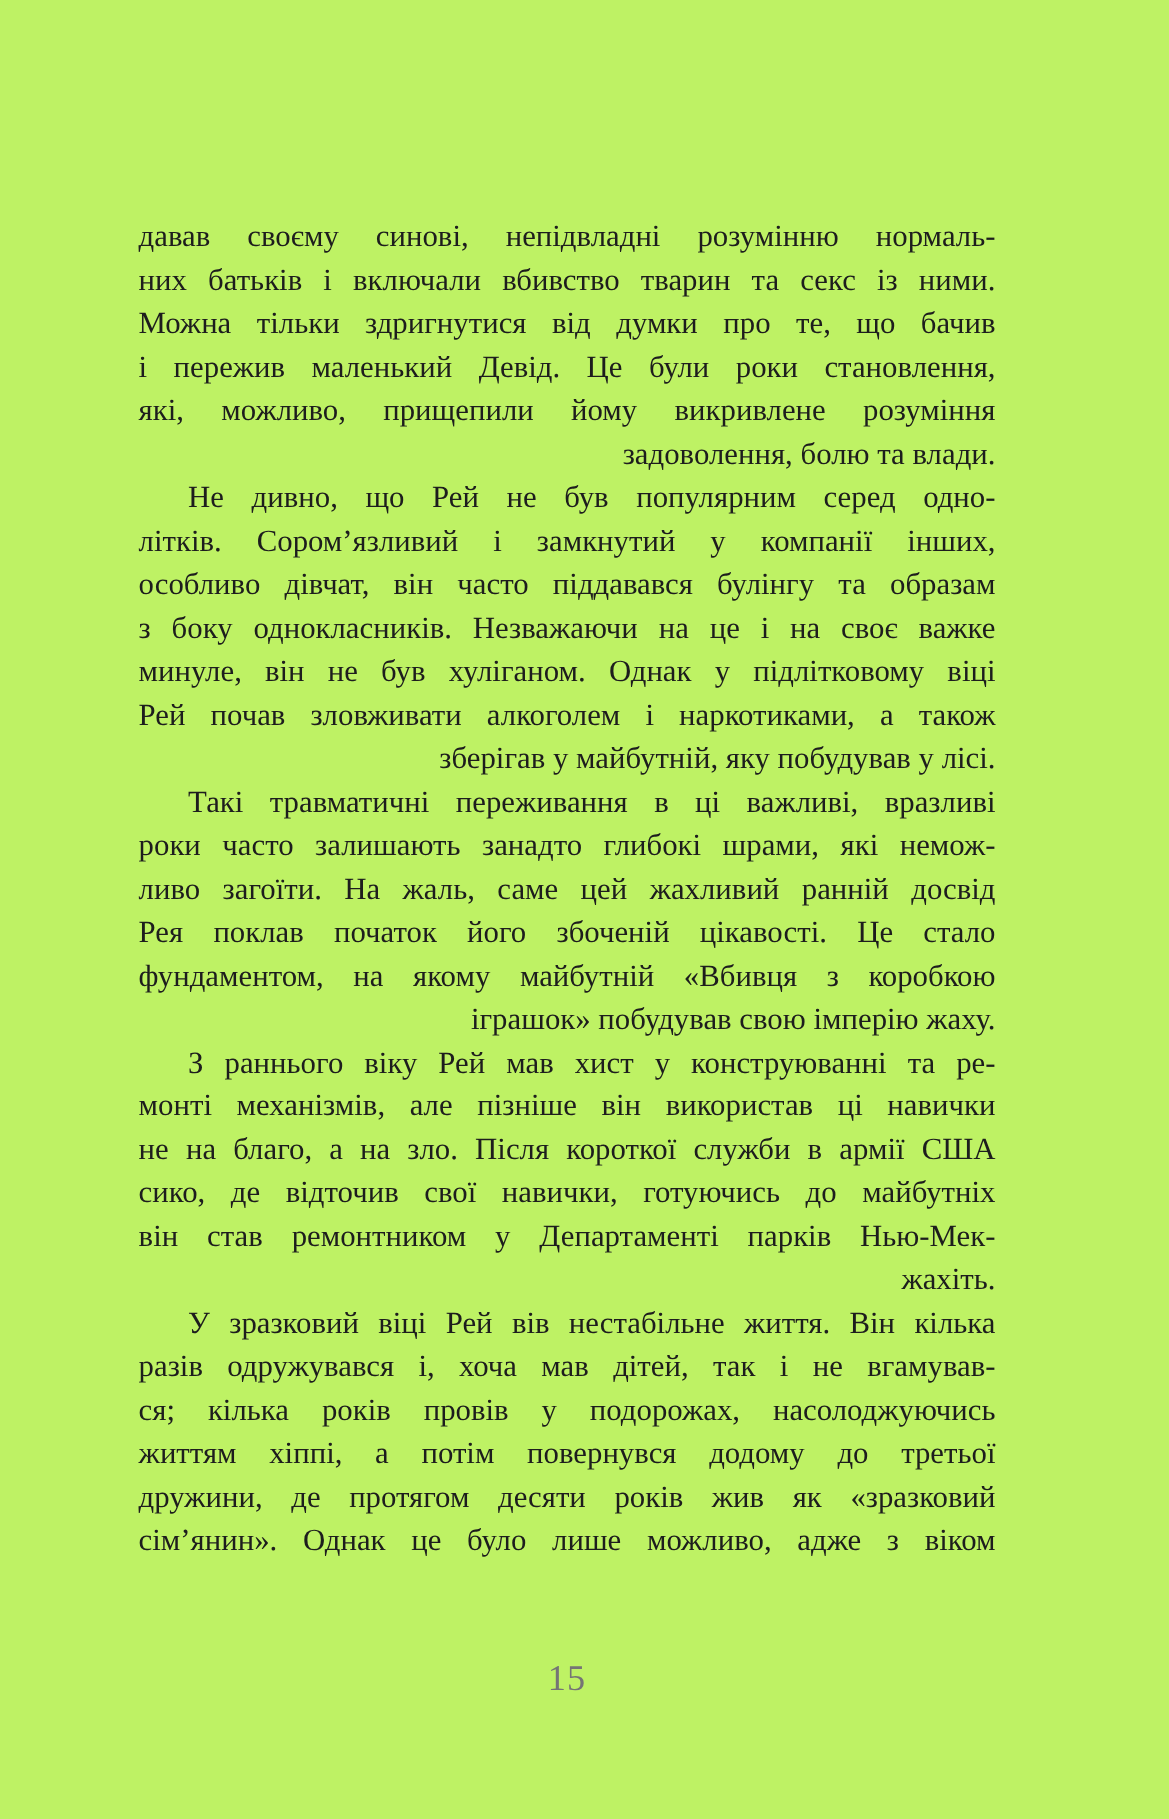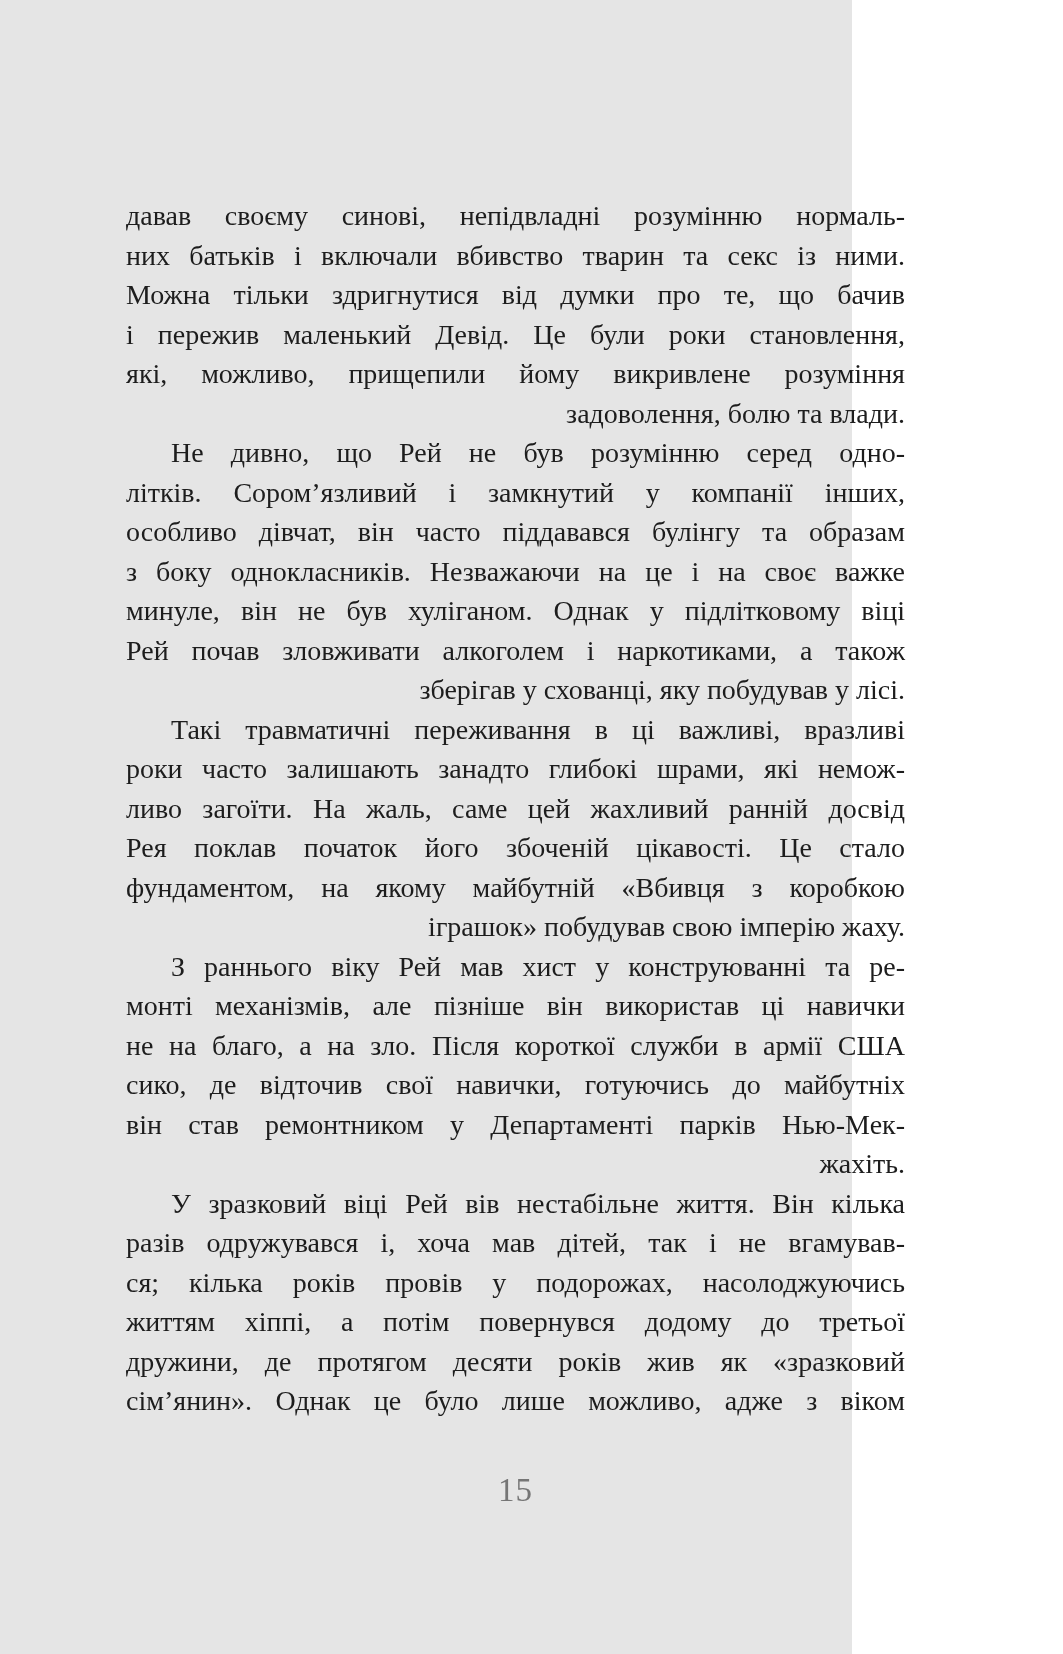--- a/index.html
+++ b/index.html
@@ -10,23 +10,23 @@
     width: 1063px;
     height: 1654px;
     background: #ffffff;
     position: relative;
     overflow: hidden;
     font-family: "Liberation Serif", "DejaVu Serif", serif;
   }
   .page {
     position: absolute;
     left: 0; top: 0;
-    width: 852px;
+    width: 1063px;
     height: 1654px;
-    background: #e5e5e5;
+    background: #bef264;
   }
   .text-block {
     position: absolute;
     left: 126px;
     top: 196px;
     width: 779px;
     font-size: 28px;
     color: #1d1d1d;
   }
   .paragraph {
@@ -44,21 +44,21 @@
     text-align: justify;
     text-align-last: justify;
   }
   
   .line.indent {
     text-indent: 45px;
   }
   .page-number {
     position: absolute;
     left: 126px;
-    top: 1474px;
+    top: 1510px;
     width: 779px;
     text-align: center;
     font-size: 33px;
     line-height: 33px;
     color: #757575;
     letter-spacing: 1px;
     font-family: "Liberation Serif", "DejaVu Serif", serif;
   }
 </style>
 </head>
@@ -68,27 +68,27 @@
   <div class="text-block" id="text-block" style="color: rgb(29, 29, 29);">
       <div class="paragraph">
         <div class="line fill">давав своєму синові, непідвладні розумінню нормаль-</div>
         <div class="line fill">них батьків і включали вбивство тварин та секс із ними.</div>
         <div class="line fill">Можна тільки здригнутися від думки про те, що бачив</div>
         <div class="line fill">і пережив маленький Девід. Це були роки становлення,</div>
         <div class="line fill">які, можливо, прищепили йому викривлене розуміння</div>
         <div class="line">задоволення, болю та влади.</div>
       </div>
       <div class="paragraph">
-        <div class="line fill indent">Не дивно, що Рей не був розумінню серед одно-</div>
+        <div class="line fill indent">Не дивно, що Рей не був популярним серед одно-</div>
         <div class="line fill">літків. Сором’язливий і замкнутий у компанії інших,</div>
         <div class="line fill">особливо дівчат, він часто піддавався булінгу та образам</div>
         <div class="line fill">з боку однокласників. Незважаючи на це і на своє важке</div>
         <div class="line fill">минуле, він не був хуліганом. Однак у підлітковому віці</div>
         <div class="line fill">Рей почав зловживати алкоголем і наркотиками, а також</div>
-        <div class="line">зберігав у схованці, яку побудував у лісі.</div>
+        <div class="line">зберігав у майбутній, яку побудував у лісі.</div>
       </div>
       <div class="paragraph">
         <div class="line fill indent">Такі травматичні переживання в ці важливі, вразливі</div>
         <div class="line fill">роки часто залишають занадто глибокі шрами, які немож-</div>
         <div class="line fill">ливо загоїти. На жаль, саме цей жахливий ранній досвід</div>
         <div class="line fill">Рея поклав початок його збоченій цікавості. Це стало</div>
         <div class="line fill">фундаментом, на якому майбутній «Вбивця з коробкою</div>
         <div class="line">іграшок» побудував свою імперію жаху.</div>
       </div>
       <div class="paragraph">

